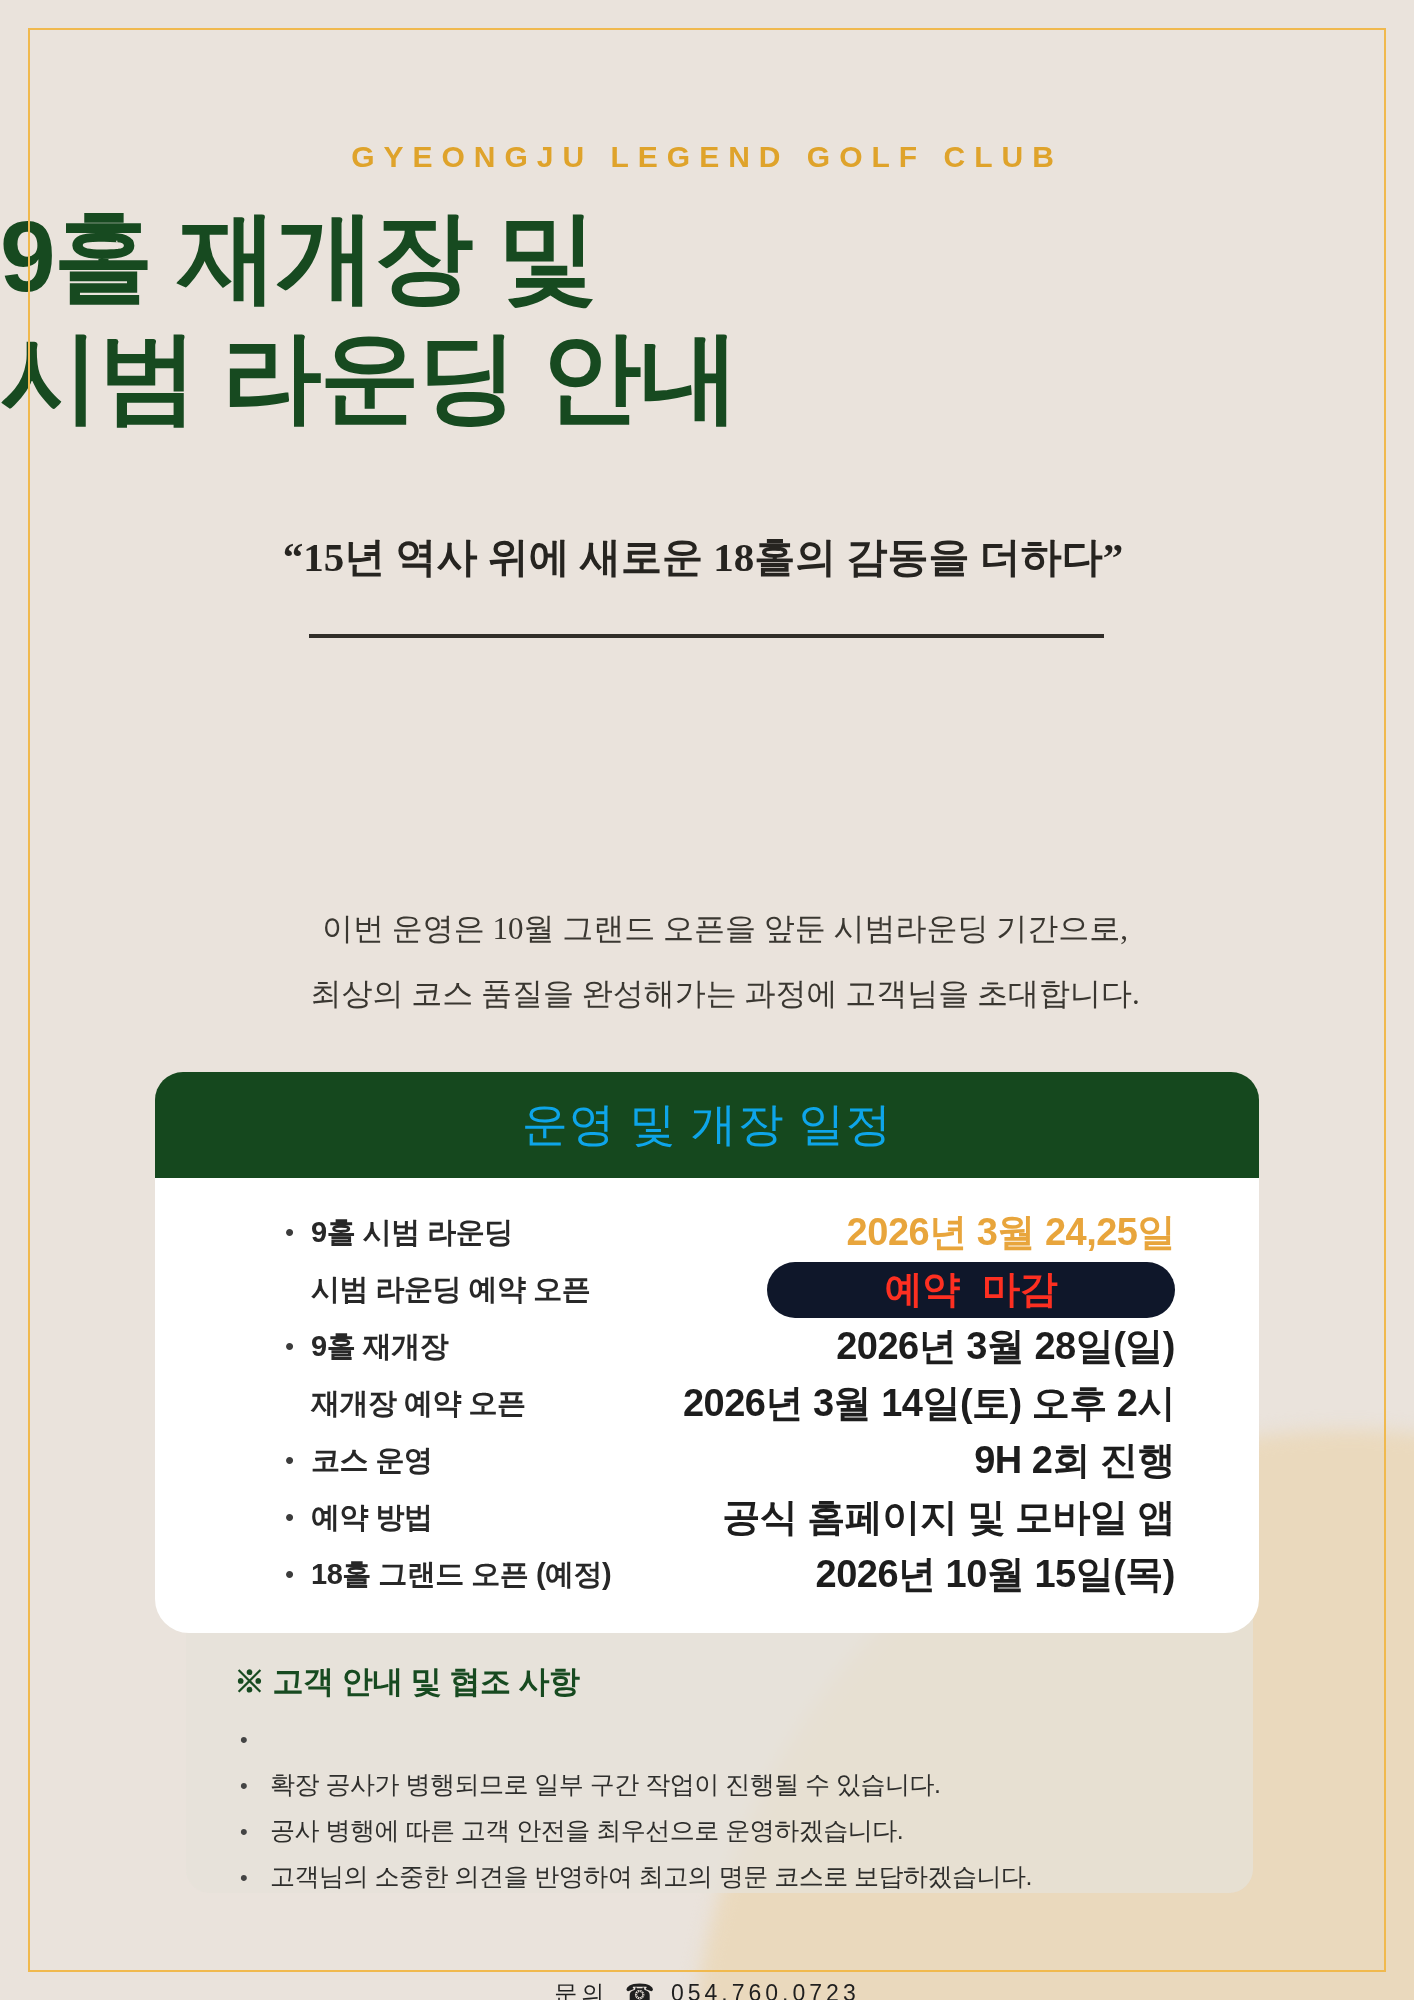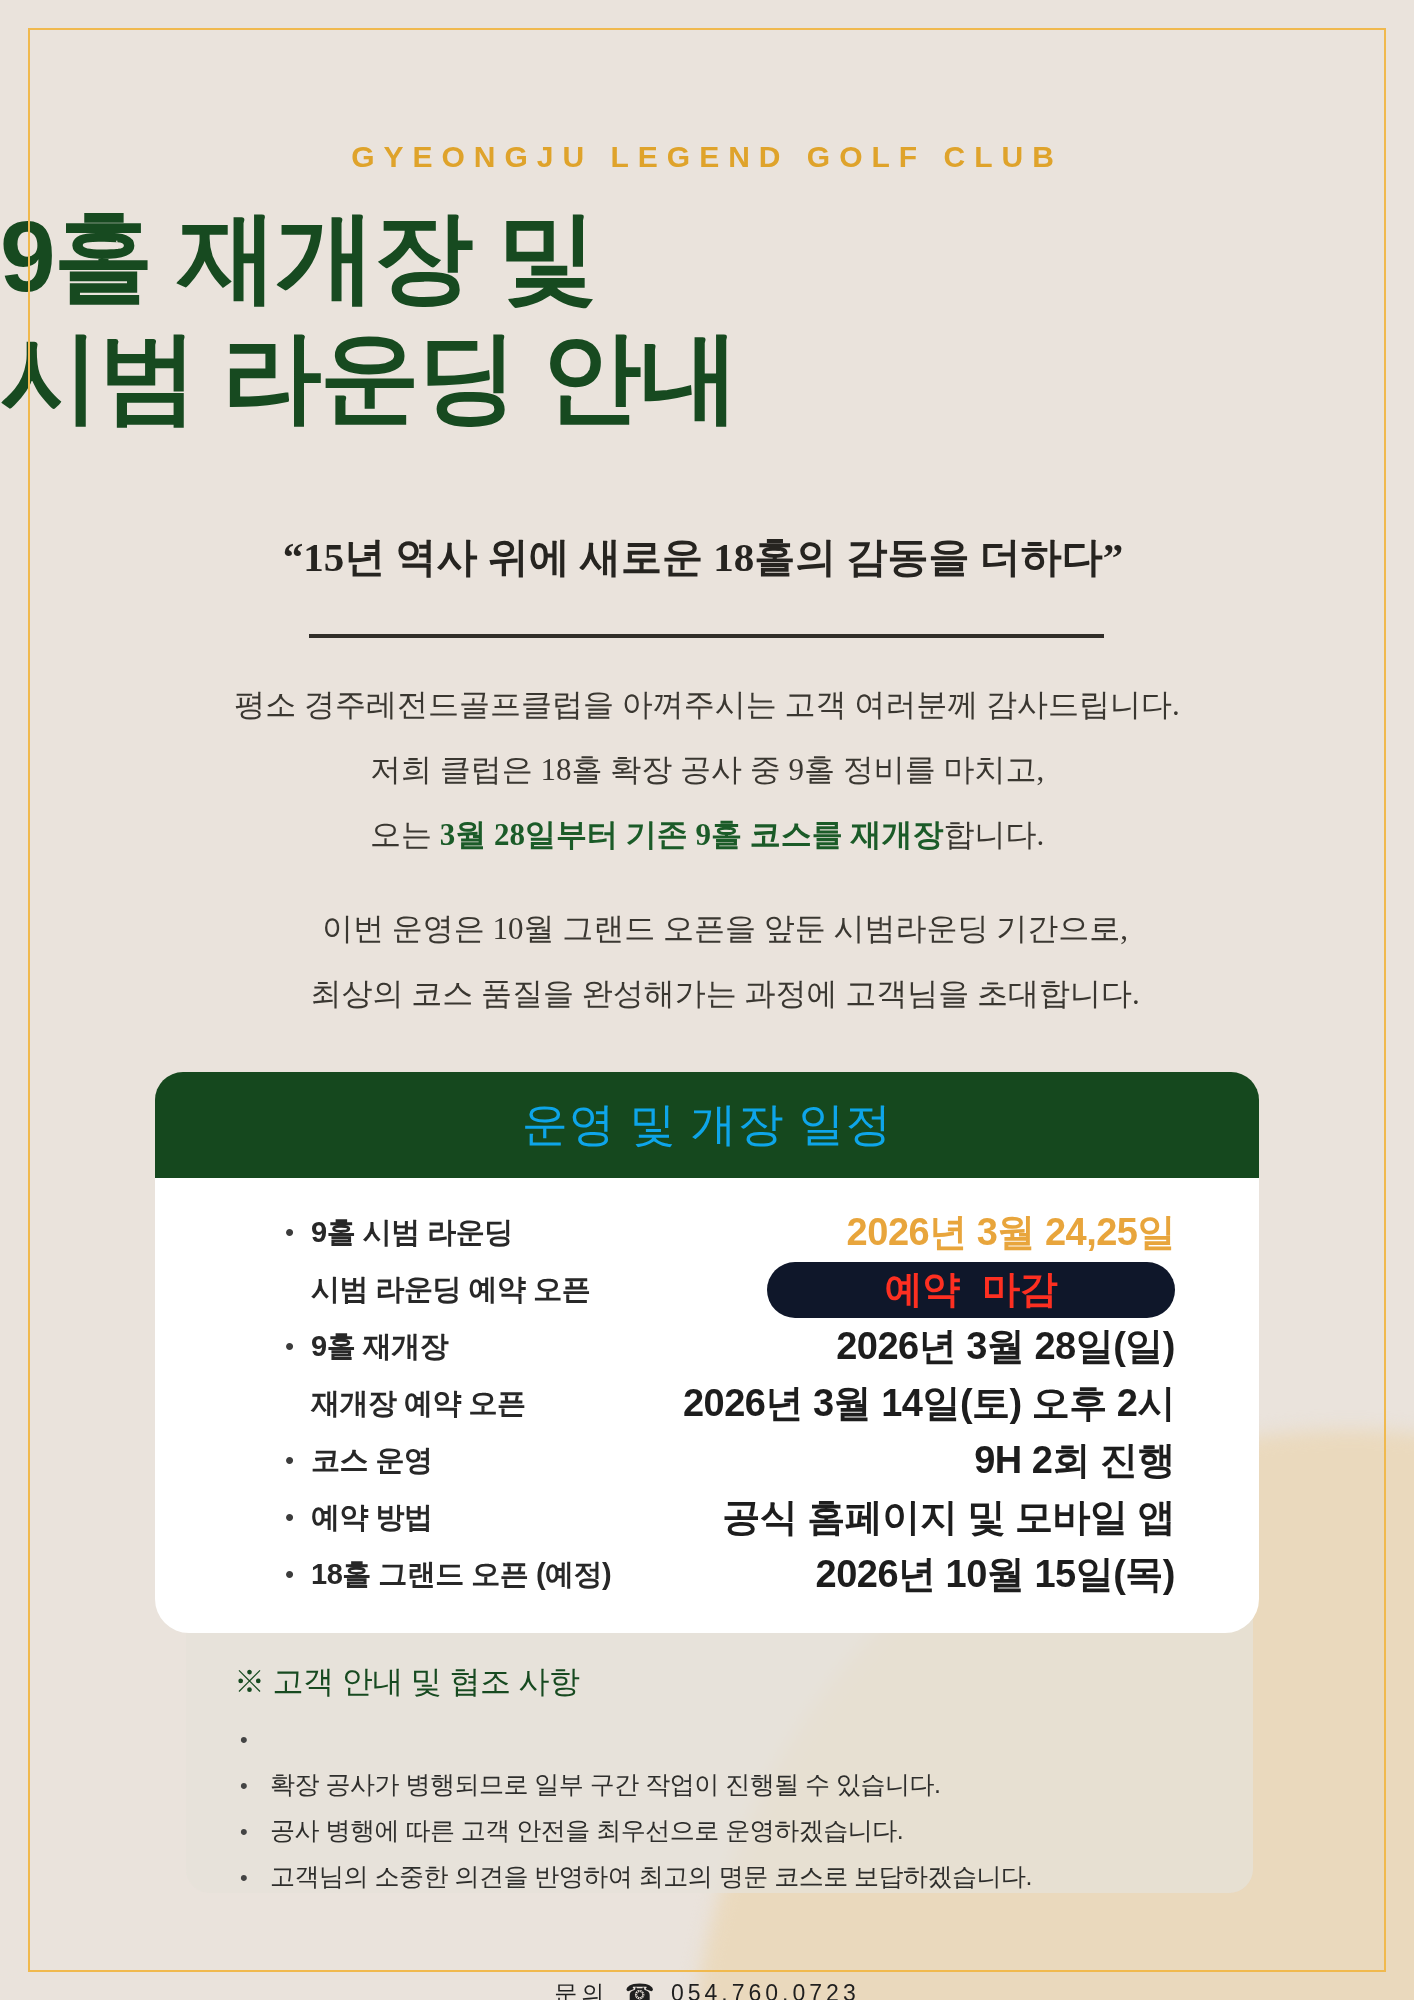--- a/index.html
+++ b/index.html
@@ -119,21 +119,21 @@
   .notice{
     position:absolute;left:186px;top:1597px;width:1067px;height:296px;
     background:rgba(229,225,218,0.75);
     border-radius:24px;
     box-sizing:border-box;
     padding:64px 40px 28px 48px;
     z-index:1;
   }
   .notice-header{
     color:#174A20;
-    font-size:31px;font-weight:normal;
+    font-size:31px;font-weight:bold;
     margin-bottom:14px;
     letter-spacing:-0.5px;
   }
   .notice-item{
     display:flex;align-items:baseline;
     color:#2e2e2c;
     font-size:25px;
     line-height:45px;
     letter-spacing:-0.5px;
   }
@@ -164,25 +164,20 @@
 
   <div class="main-title">
     <div>9홀 재개장 및</div>
     <div>시범 라운딩 안내</div>
   </div>
 
   <div class="quote">“15년 역사 위에 새로운 18홀의 감동을 더하다”</div>
 
   <div class="divider"></div>
 
-  <div class="para para1">
-    <div>평소 경주레전드골프클럽을 아껴주시는 고객 여러분께 감사드립니다.</div>
-    <div>저희 클럽은 18홀 확장 공사 중 9홀 정비를 마치고,</div>
-    <div><span>오는 </span><span class="hl-green">3월 28일부터 기존 9홀 코스를 재개장</span><span>합니다.</span></div>
-  </div>
 
   <div class="para para2">
     <div>이번 운영은 10월 그랜드 오픈을 앞둔 시범라운딩 기간으로,</div>
     <div>최상의 코스 품질을 완성해가는 과정에 고객님을 초대합니다.</div>
   </div>
 
   <div class="card">
     <div class="card-header">운영 및 개장 일정</div>
     <div class="card-body">
   <div class="srow">

